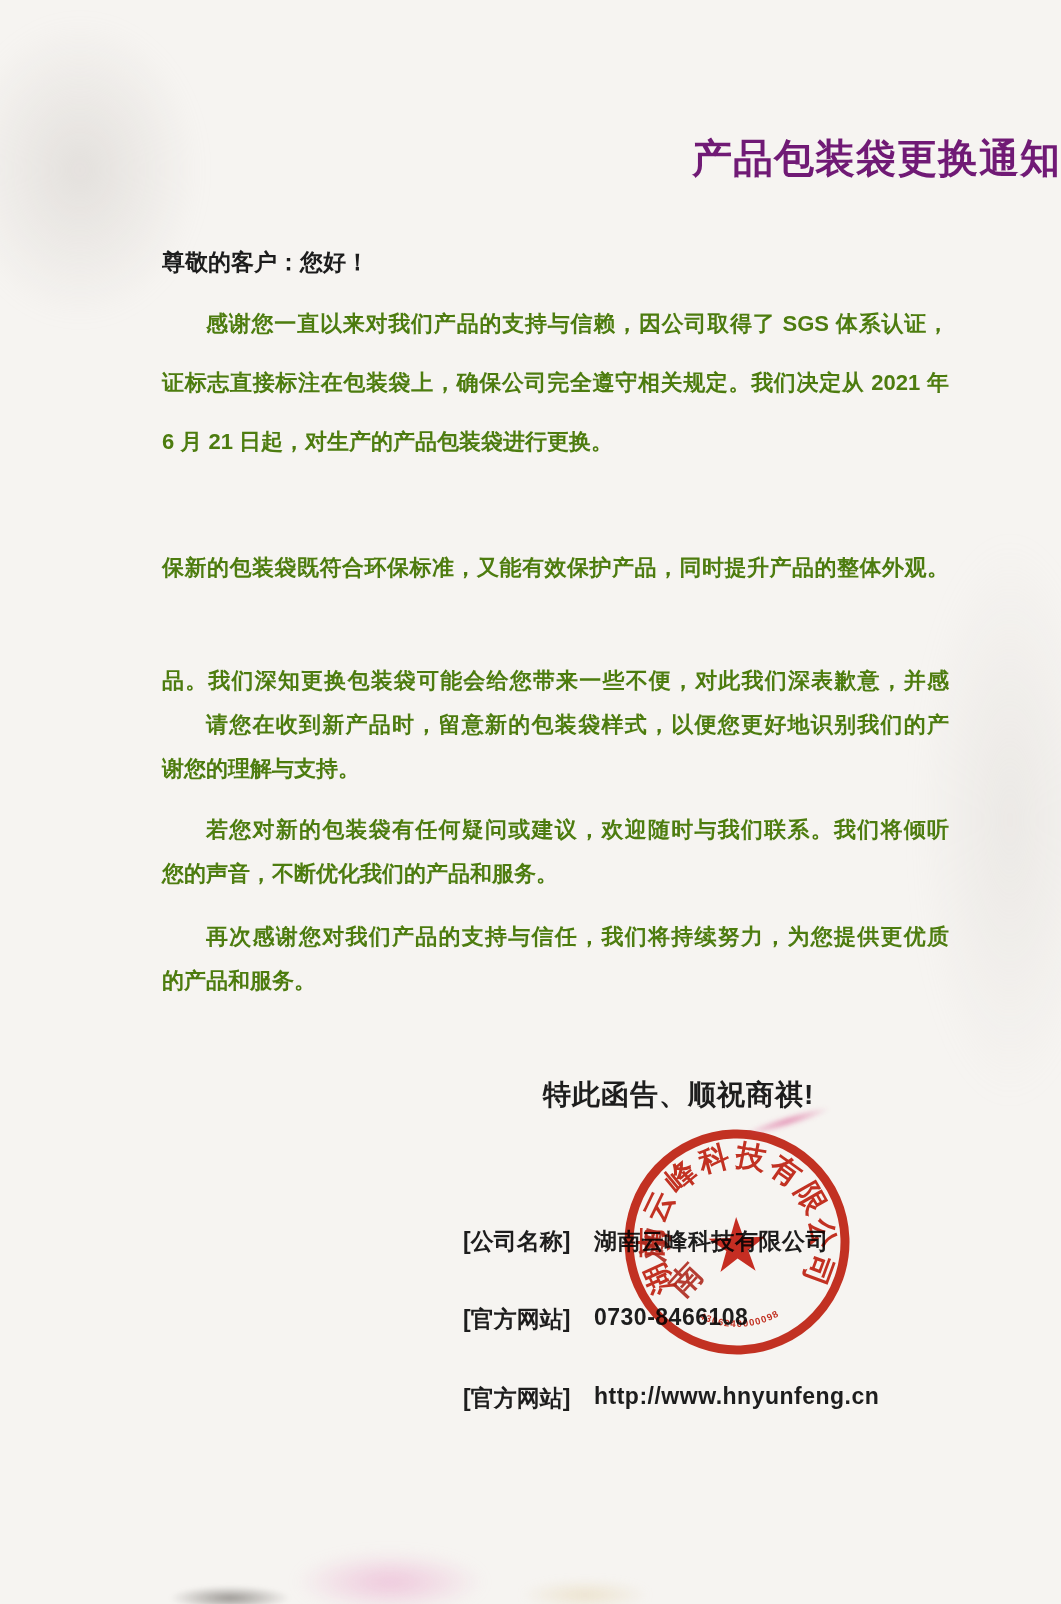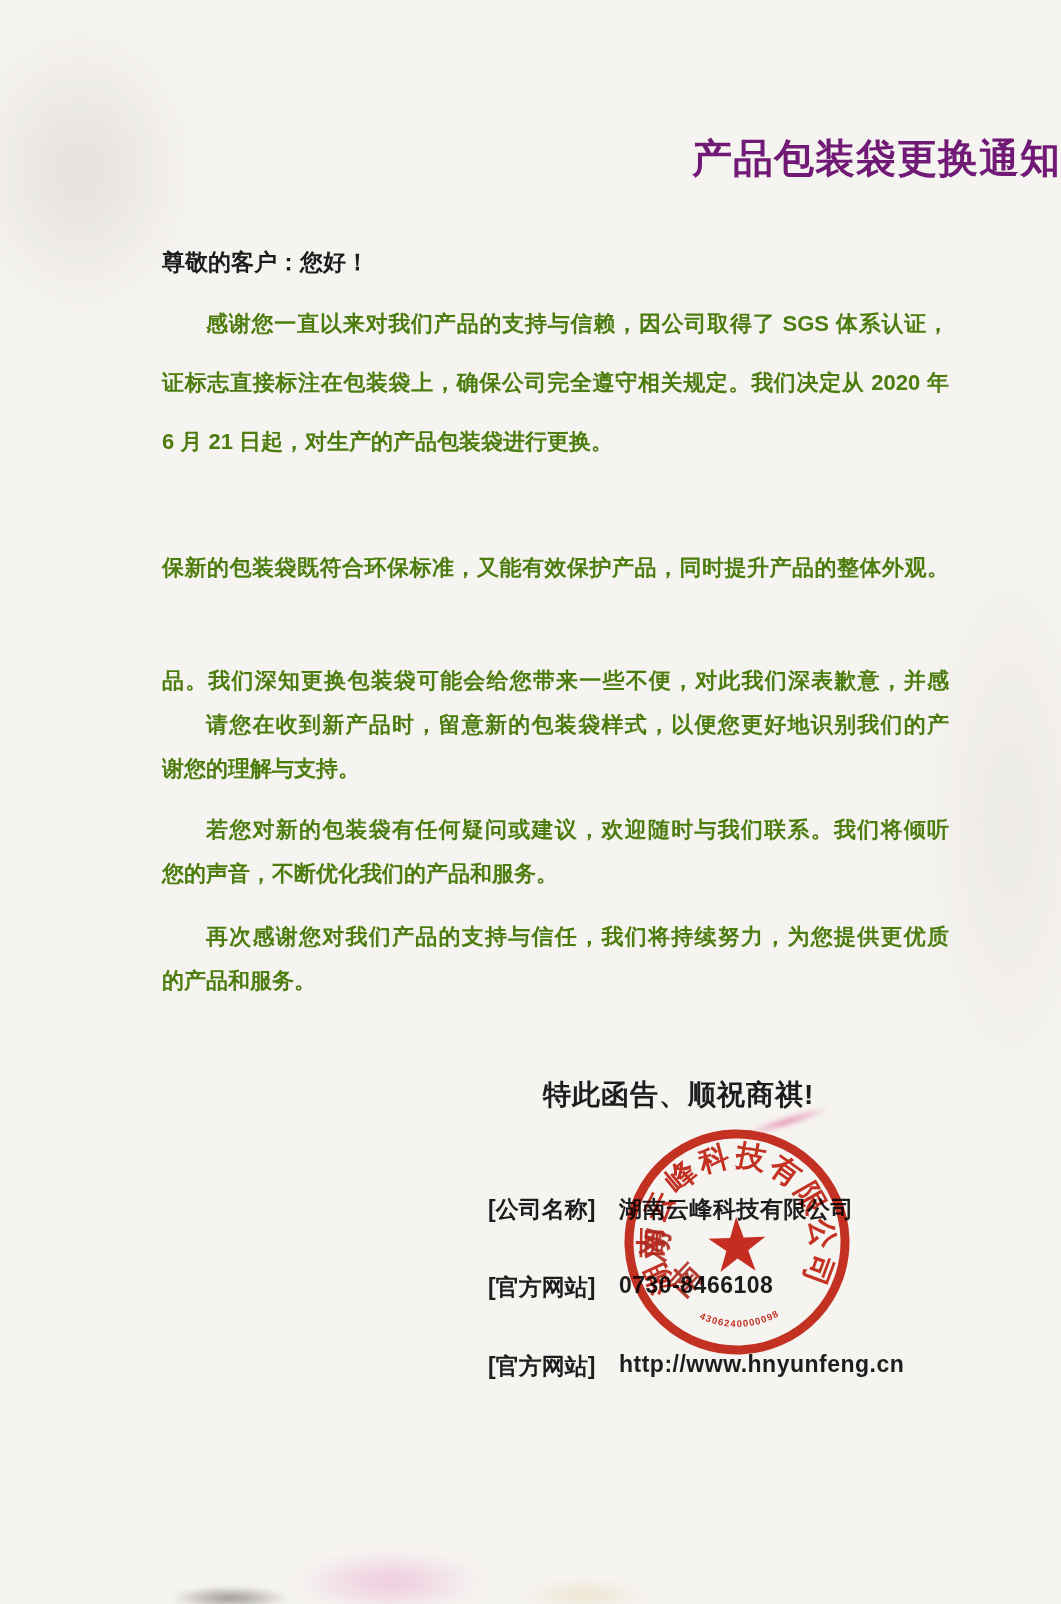--- a/index.html
+++ b/index.html
@@ -39,22 +39,22 @@
   .para.lh44 .line{line-height:44px;}
   #para-1{top:294px;}
   #para-2{top:546px;}
   #para-3{top:659px;}
   #para-4{top:808px;}
   #para-5{top:915px;}
 
   .closing{position:absolute;top:1076px;left:543px;font-size:28px;font-weight:700;letter-spacing:1px;}
 
   #info-fields{position:absolute;inset:0;}
-  #info-fields .row{position:absolute;left:488px;width:440px;height:30px;
-    font-size:23px;font-weight:700;white-space:nowrap;}
+  #info-fields .row{position:absolute;left:463px;width:440px;height:30px;
+    font-size:23px;font-weight:700;white-space:nowrap;margin-top:32px;}
   #info-fields .row:nth-child(1){top:1194px;}
   #info-fields .row:nth-child(2){top:1272px;}
   #info-fields .row:nth-child(3){top:1351px;}
   #info-fields .row:nth-child(4){top:1408px;}
   #info-fields .value{position:absolute;left:131px;top:0;letter-spacing:.5px;}
 
   .seal{position:absolute;left:605px;top:1110px;width:264px;height:264px;
     mix-blend-mode:multiply;opacity:.95;transform:rotate(-2deg);}
   .seal text{font-family:"Liberation Sans","DejaVu Sans",sans-serif;font-weight:700;}
   .seal .ringtext{font-size:30px;letter-spacing:3px;fill:#c62818;}
@@ -71,21 +71,21 @@
   <div class="smudge sm-pinkbottom"></div>
   <div class="smudge sm-darkbottom"></div>
   <div class="smudge sm-yellowbottom"></div>
 
   <div class="title">产品包装袋更换通知</div>
 
   <div class="greeting">尊敬的客户：您好！</div>
 
   <div class="para lh59" id="para-1">
       <div class="line first">感谢您一直以来对我们产品的支持与信赖，因公司取得了 SGS 体系认证，</div>
-      <div class="line">证标志直接标注在包装袋上，确保公司完全遵守相关规定。我们决定从 2020 年</div>
+      <div class="line">证标志直接标注在包装袋上，确保公司完全遵守相关规定。我们决定从 2021 年</div>
       <div class="line no-just">6 月 21 日起，对生产的产品包装袋进行更换。</div>
     </div>
   <div class="para lh44" id="para-2">
       <div class="line">保新的包装袋既符合环保标准，又能有效保护产品，同时提升产品的整体外观。</div>
     </div>
   <div class="para lh44" id="para-3">
       <div class="line">品。我们深知更换包装袋可能会给您带来一些不便，对此我们深表歉意，并感</div>
       <div class="line first">请您在收到新产品时，留意新的包装袋样式，以便您更好地识别我们的产</div>
       <div class="line no-just">谢您的理解与支持。</div>
     </div>

